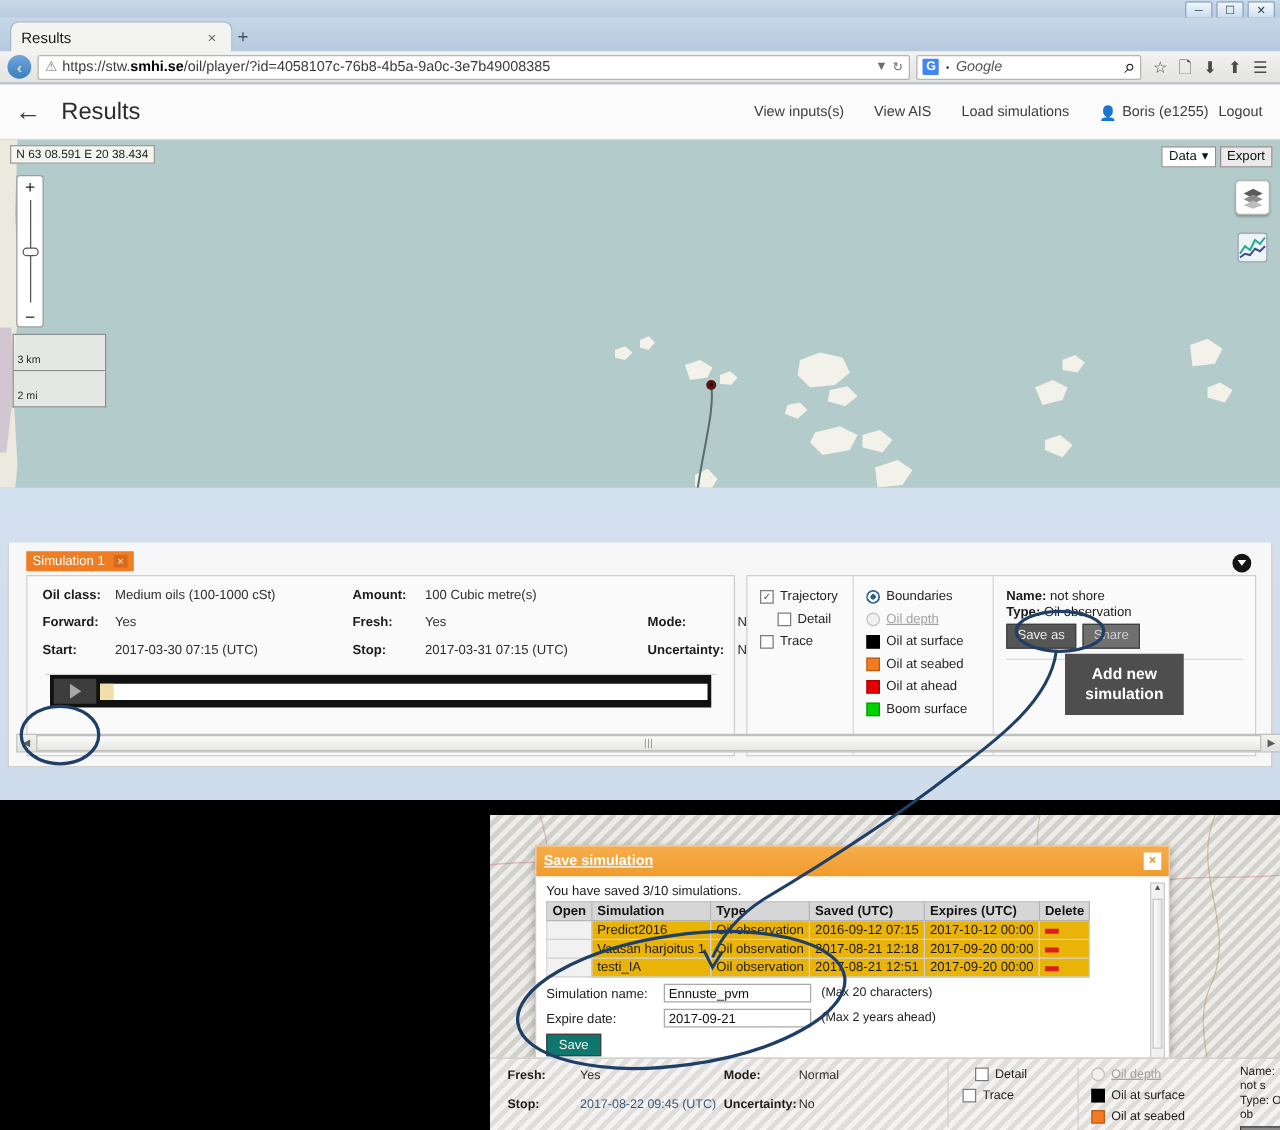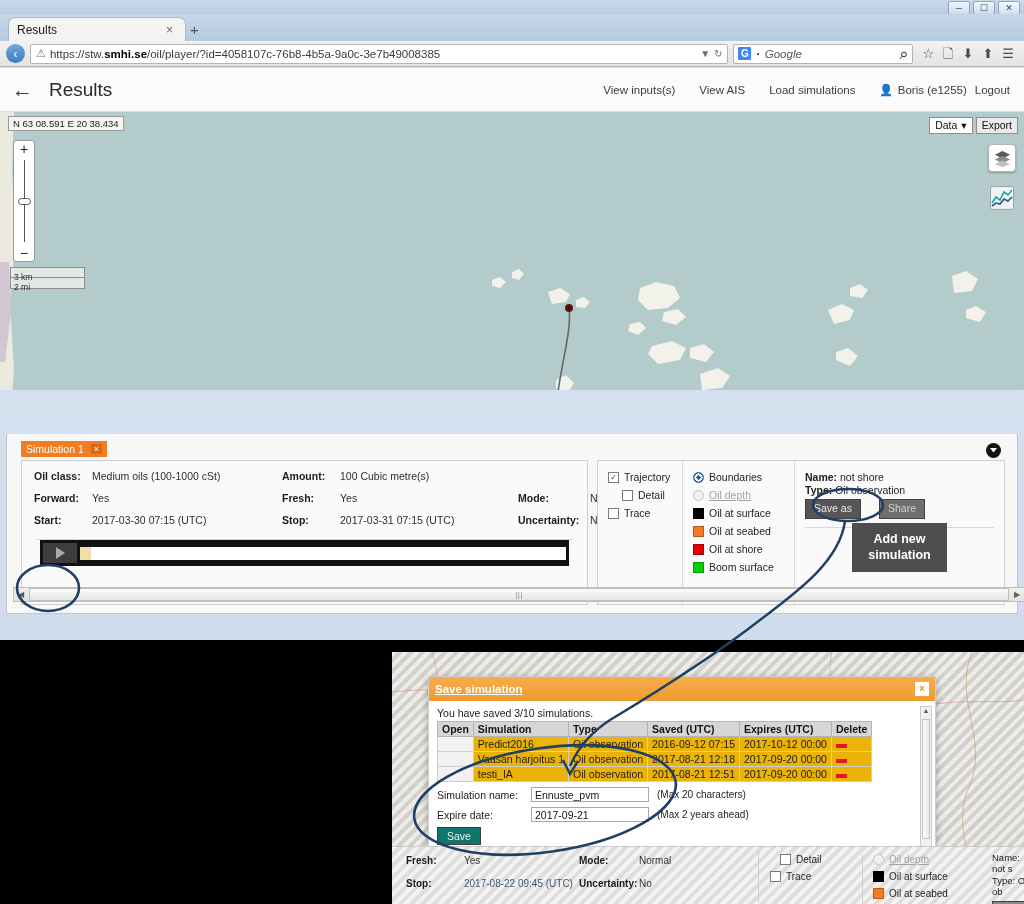--- a/index.html
+++ b/index.html
@@ -128,21 +128,21 @@
   }
   .zoomctl .zthumb {
     position: absolute; left: -6px; top: 46%; width: 13px; height: 7px;
     background: #fff; border: 1px solid #555; border-radius: 4px;
   }
   .scalebar {
     position: absolute; left: 10px; top: 155px; width: 75px; z-index: 5;
   }
   .scalebar div {
     font-size: 8.5px; color: #2b2b2b; background: rgba(238,238,234,.82);
-    border: 1px solid #8d8d8d; border-top: none; padding: 4px 3px; height: 11px;
+    border: 1px solid #8d8d8d; border-top: none; padding: 14px 3px; height: 11px;
     line-height: 10px;
   }
   .scalebar div:first-child { border-top: 1px solid #8d8d8d; }
   .mapbtn {
     position: absolute; left: 14px; width: 22px; height: 22px; background: #fff;
     border: 1px solid #9b9b9b; border-radius: 3px; z-index: 5; cursor: pointer;
     display: flex; align-items: center; justify-content: center;
   }
   .mapbtn.aa { top: 298px; }
   .aaglyph {
@@ -228,21 +228,21 @@
     width: 11px; height: 11px; border-radius: 50%; border: 1px solid #7b7b7b;
     background: #fff; flex: none; display: flex; align-items: center; justify-content: center;
     cursor: pointer;
   }
   .radio.on { border-color: #2c5f94; background: radial-gradient(circle, #2c5f94 0 32%, #fff 36% 62%, #2c5f94 66%); }
   .radio.off { border-color: #c2c2c2; background: #f0f0f0; }
   .optrow.dim { color: #a3a3a3; text-decoration: underline; }
   .swatch { width: 11px; height: 11px; flex: none; border: 1px solid rgba(0,0,0,.25); }
   .nameline { font-size: 10.5px; color: #1c1c1c; margin-bottom: 1px; }
   .nameline b { font-weight: 700; }
-  .btnrow { display: flex; gap: 18px; margin-top: 3px; }
+  .btnrow { display: flex; gap: 5px; margin-top: 3px; }
   .gbtn {
     background: #565656; color: #eaeaea; font-size: 10.5px; border: 1px solid #3f3f3f;
     padding: 2px 8px; cursor: pointer; line-height: 1.3;
   }
   .gbtn.ghost { background: #6f6f6f; color: #cfcfcf; }
   .sep2 { margin: 8px 0 0 0; border-top: 1px solid #d8d8d8; }
   .addnew {
     position: absolute; left: 57px; top: 62px; width: 95px; background: #4e4e4e;
     color: #fff; font-size: 12.5px; font-weight: 700; text-align: center;
     padding: 9px 4px; cursor: pointer; line-height: 1.25;
@@ -567,21 +567,21 @@
           <div class="optrow">
             <span class="swatch" style="background:#000000"></span>
             <span>Oil at surface</span>
           </div>
           <div class="optrow">
             <span class="swatch" style="background:#f47b20"></span>
             <span>Oil at seabed</span>
           </div>
           <div class="optrow">
             <span class="swatch" style="background:#e60000"></span>
-            <span>Oil at shore</span>
+            <span>Oil at ahead</span>
           </div>
           <div class="optrow">
             <span class="swatch" style="background:#00d200"></span>
             <span>Boom surface</span>
           </div>
         </div>
 
         <div class="col c3">
           <div class="nameline">
             <b>Name:</b>

